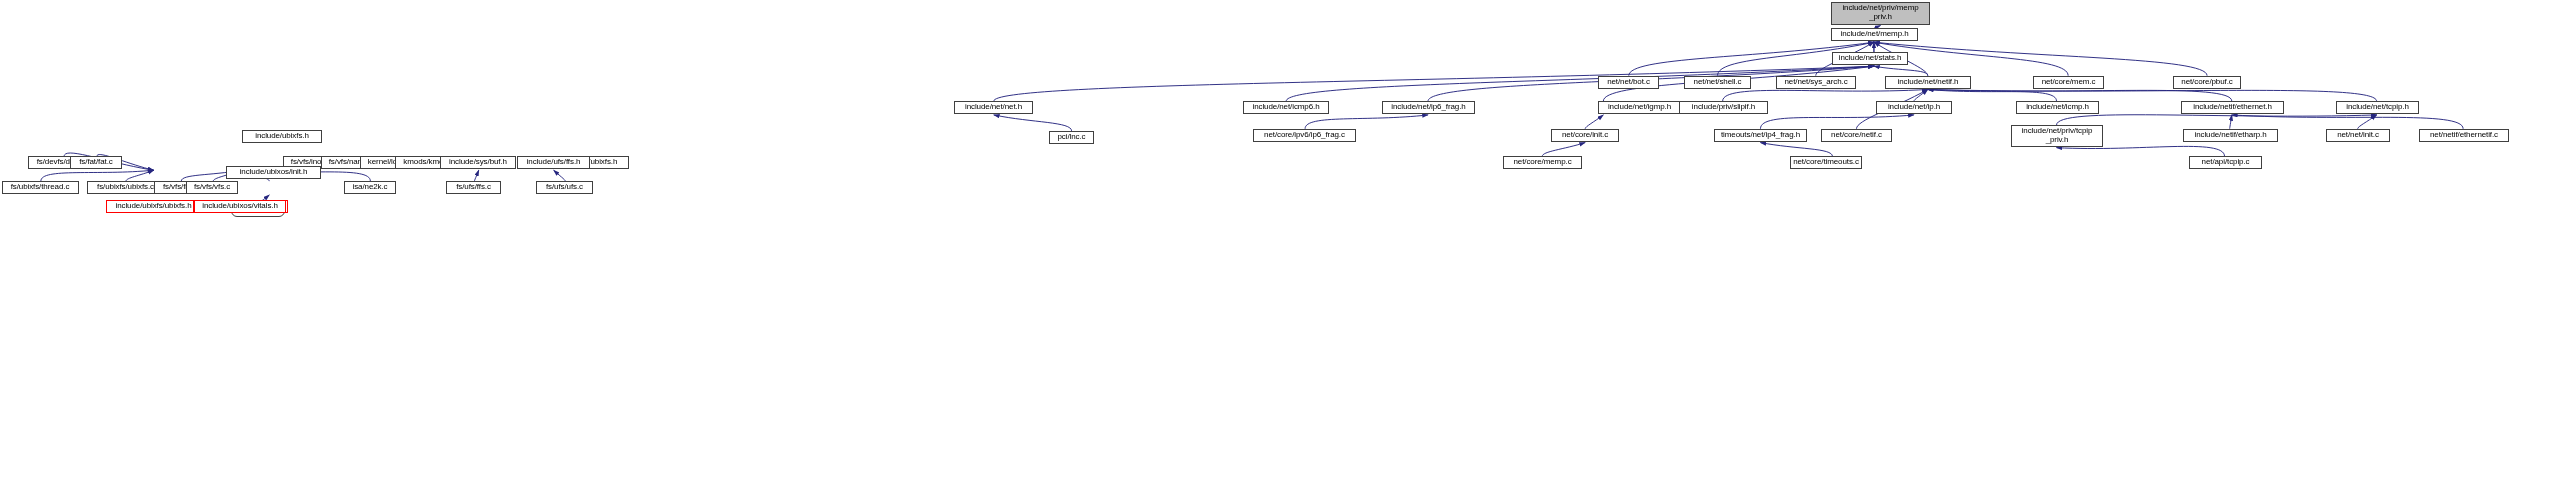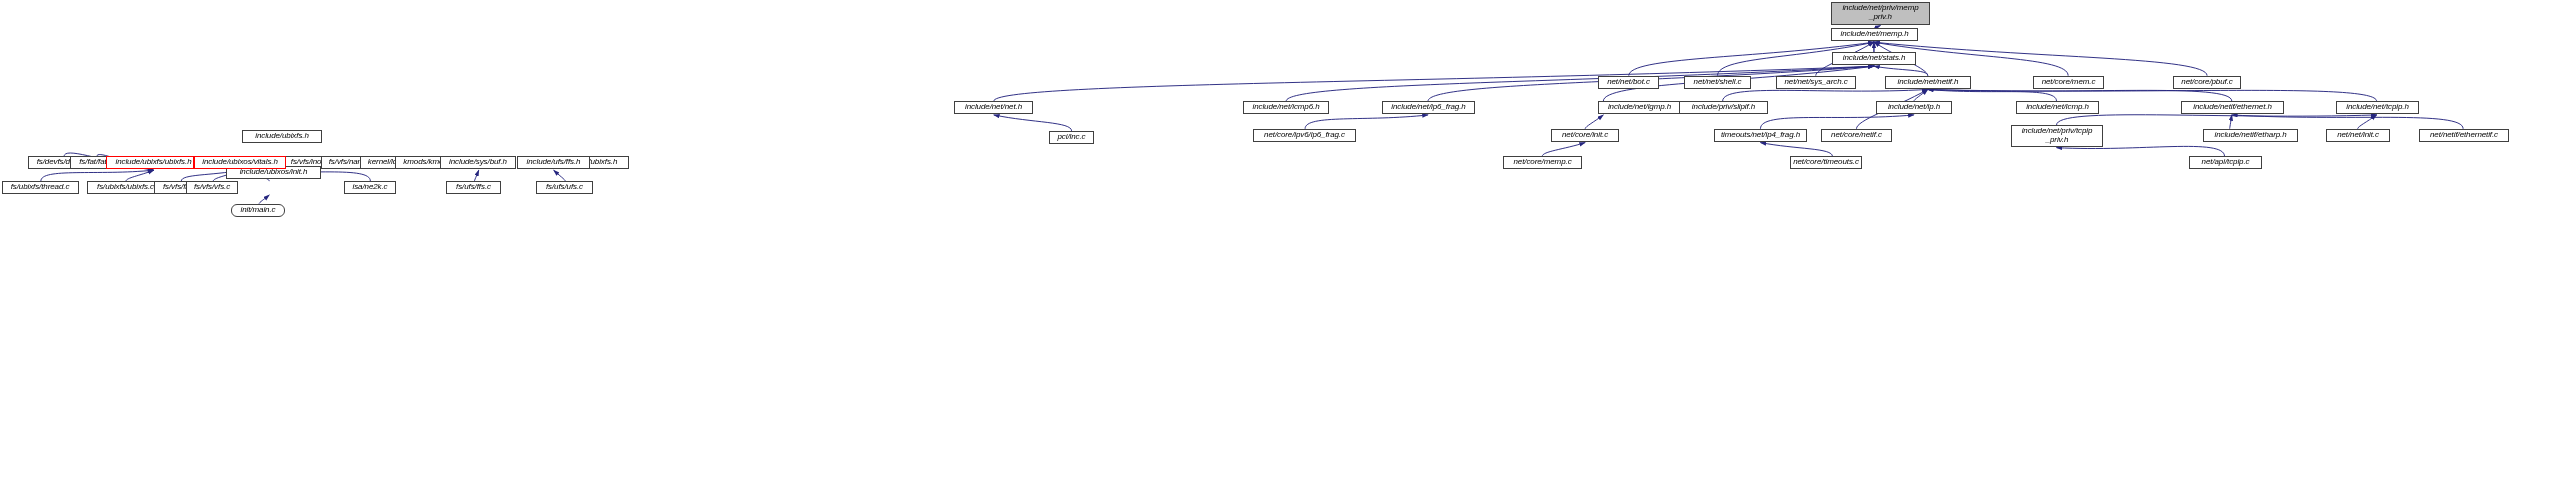--- a/index.html
+++ b/index.html
@@ -8,21 +8,20 @@
     padding: 0;
     background: #ffffff;
   }
   #graph {
     position: relative;
     width: 2576px;
     height: 483px;
     background: #ffffff;
     font-family: "Liberation Sans", "DejaVu Sans", sans-serif;
     overflow: hidden;
-    font-style: italic;
   }
   #edges {
     position: absolute;
     left: 0;
     top: 0;
     width: 2576px;
     height: 483px;
     pointer-events: none;
   }
   .node {
@@ -42,20 +41,21 @@
     letter-spacing: -0.1px;
     z-index: 5;
   }
   .node.root {
     background: #bfbfbf;
     border: 1.5px solid #404040;
     font-weight: normal;
   }
   .node.hdr {
     border: 0.7px solid #ff0000;
+    margin-top: 44px;
   }
   .node.thick {
     border: 1.5px solid #404040;
   }
 </style>
 </head>
 <body>
 
 <div id="graph">
   <svg id="edges" viewBox="0 0 3539 664" xmlns="http://www.w3.org/2000/svg">
@@ -105,21 +105,21 @@
         <path d="M369,249 C369,244.32 349.5,241.5 330,234"></path>
         <path d="M355,280 C355,278.32 362,274 369,268"></path>
         <path d="M508,249 C508,227.64 419,241.5 330,234"></path>
         <path d="M651,249 C651,248.28 654,241.5 657,234"></path>
         <path d="M776,249 C776,247.08 768,241.5 760,234"></path>
       </g>
   </svg>
 <div class="node root" style="left: 1831px; top: 1.5px; width: 99px; height: 23px;">include/net/priv/memp
 _priv.h</div>
     <div class="node thick" style="left: 1831px; top: 28px; width: 87px; height: 13px;">include/net/memp.h</div>
-    <div class="node thick" style="left: 1832px; top: 52px; width: 84px; height: 13px;">include/net/stats.h</div>
+    <div class="node thick" style="left: 1832px; top: 52px; width: 76px; height: 13px;">include/net/stats.h</div>
     <div class="node" style="left: 1598px; top: 76px; width: 61px; height: 13px;">net/net/bot.c</div>
     <div class="node" style="left: 1684px; top: 76px; width: 67px; height: 13px;">net/net/shell.c</div>
     <div class="node" style="left: 1776px; top: 76px; width: 80px; height: 13px;">net/net/sys_arch.c</div>
     <div class="node thick" style="left: 1885px; top: 76px; width: 86px; height: 13px;">include/net/netif.h</div>
     <div class="node" style="left: 2033px; top: 76px; width: 71px; height: 13px;">net/core/mem.c</div>
     <div class="node" style="left: 2173px; top: 76px; width: 68px; height: 13px;">net/core/pbuf.c</div>
     <div class="node thick" style="left: 954px; top: 101px; width: 79px; height: 13px;">include/net/net.h</div>
     <div class="node thick" style="left: 1243px; top: 101px; width: 86px; height: 13px;">include/net/icmp6.h</div>
     <div class="node thick" style="left: 1382px; top: 101px; width: 93px; height: 13px;">include/net/ip6_frag.h</div>
     <div class="node thick" style="left: 1562px; top: 101px; width: 83px; height: 13px; margin-left: 36px;">include/net/igmp.h</div>
@@ -128,21 +128,21 @@
     <div class="node thick" style="left: 2016px; top: 101px; width: 83px; height: 13px;">include/net/icmp.h</div>
     <div class="node thick" style="left: 2181px; top: 101px; width: 103px; height: 13px;">include/netif/ethernet.h</div>
     <div class="node thick" style="left: 2336px; top: 101px; width: 83px; height: 13px;">include/net/tcpip.h</div>
     <div class="node" style="left: 1049px; top: 131px; width: 45px; height: 13px;">pci/lnc.c</div>
     <div class="node" style="left: 1253px; top: 129px; width: 103px; height: 13px;">net/core/ipv6/ip6_frag.c</div>
     <div class="node" style="left: 1551px; top: 129px; width: 68px; height: 13px;">net/core/init.c</div>
     <div class="node thick" style="left: 1714px; top: 129px; width: 93px; height: 13px;">timeouts/net/ip4_frag.h</div>
     <div class="node" style="left: 1821px; top: 129px; width: 71px; height: 13px;">net/core/netif.c</div>
     <div class="node thick" style="left: 2011px; top: 125px; width: 92px; height: 22px;">include/net/priv/tcpip
 _priv.h</div>
-    <div class="node thick" style="left: 2183px; top: 129px; width: 95px; height: 13px; margin-left: 20px;">include/netif/etharp.h</div>
+    <div class="node thick" style="left: 2183px; top: 129px; width: 95px; height: 13px;">include/netif/etharp.h</div>
     <div class="node" style="left: 2326px; top: 129px; width: 64px; height: 13px;">net/net/init.c</div>
     <div class="node" style="left: 2419px; top: 129px; width: 90px; height: 13px;">net/netif/ethernetif.c</div>
     <div class="node" style="left: 1503px; top: 156px; width: 79px; height: 13px;">net/core/memp.c</div>
     <div class="node" style="left: 1790px; top: 156px; width: 72px; height: 13px;">net/core/timeouts.c</div>
     <div class="node" style="left: 2189px; top: 156px; width: 73px; height: 13px;">net/api/tcpip.c</div>
     <div class="node" style="left: 552px; top: 156px; width: 77px; height: 13px;">include/ubixfs.h</div>
     <div class="node" style="left: 28px; top: 156px; width: 71px; height: 13px;">fs/devfs/devfs.c</div>
     <div class="node" style="left: 70px; top: 156px; width: 52px; height: 13px;">fs/fat/fat.c</div>
     <div class="node hdr" style="left: 106px; top: 156px; width: 95px; height: 13px;">include/ubixfs/ubixfs.h</div>
     <div class="node hdr" style="left: 193px; top: 156px; width: 95px; height: 13px;">include/ubixos/vitals.h</div>

